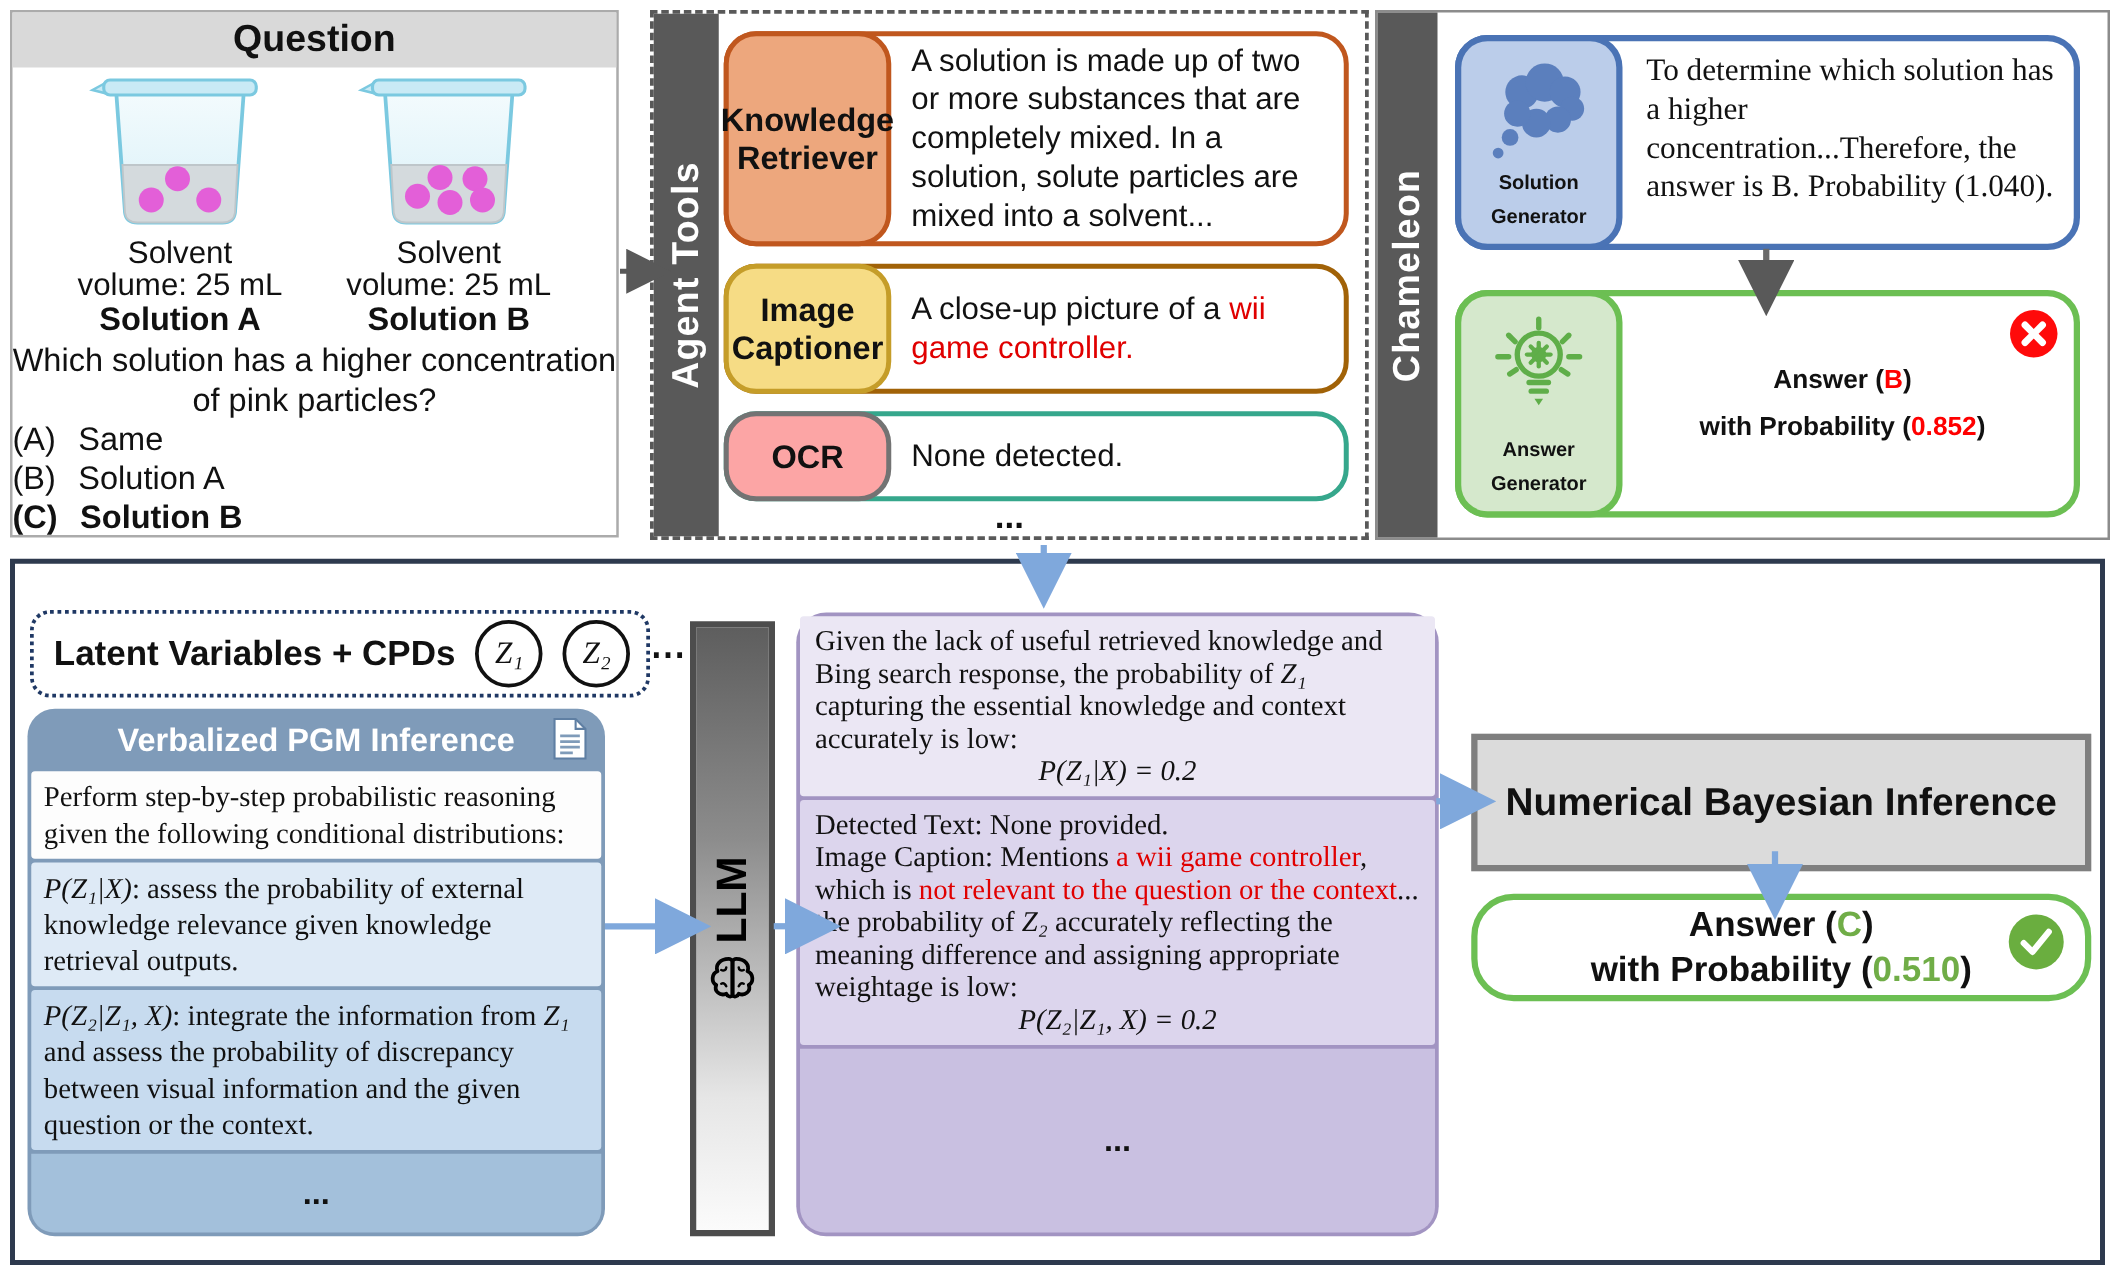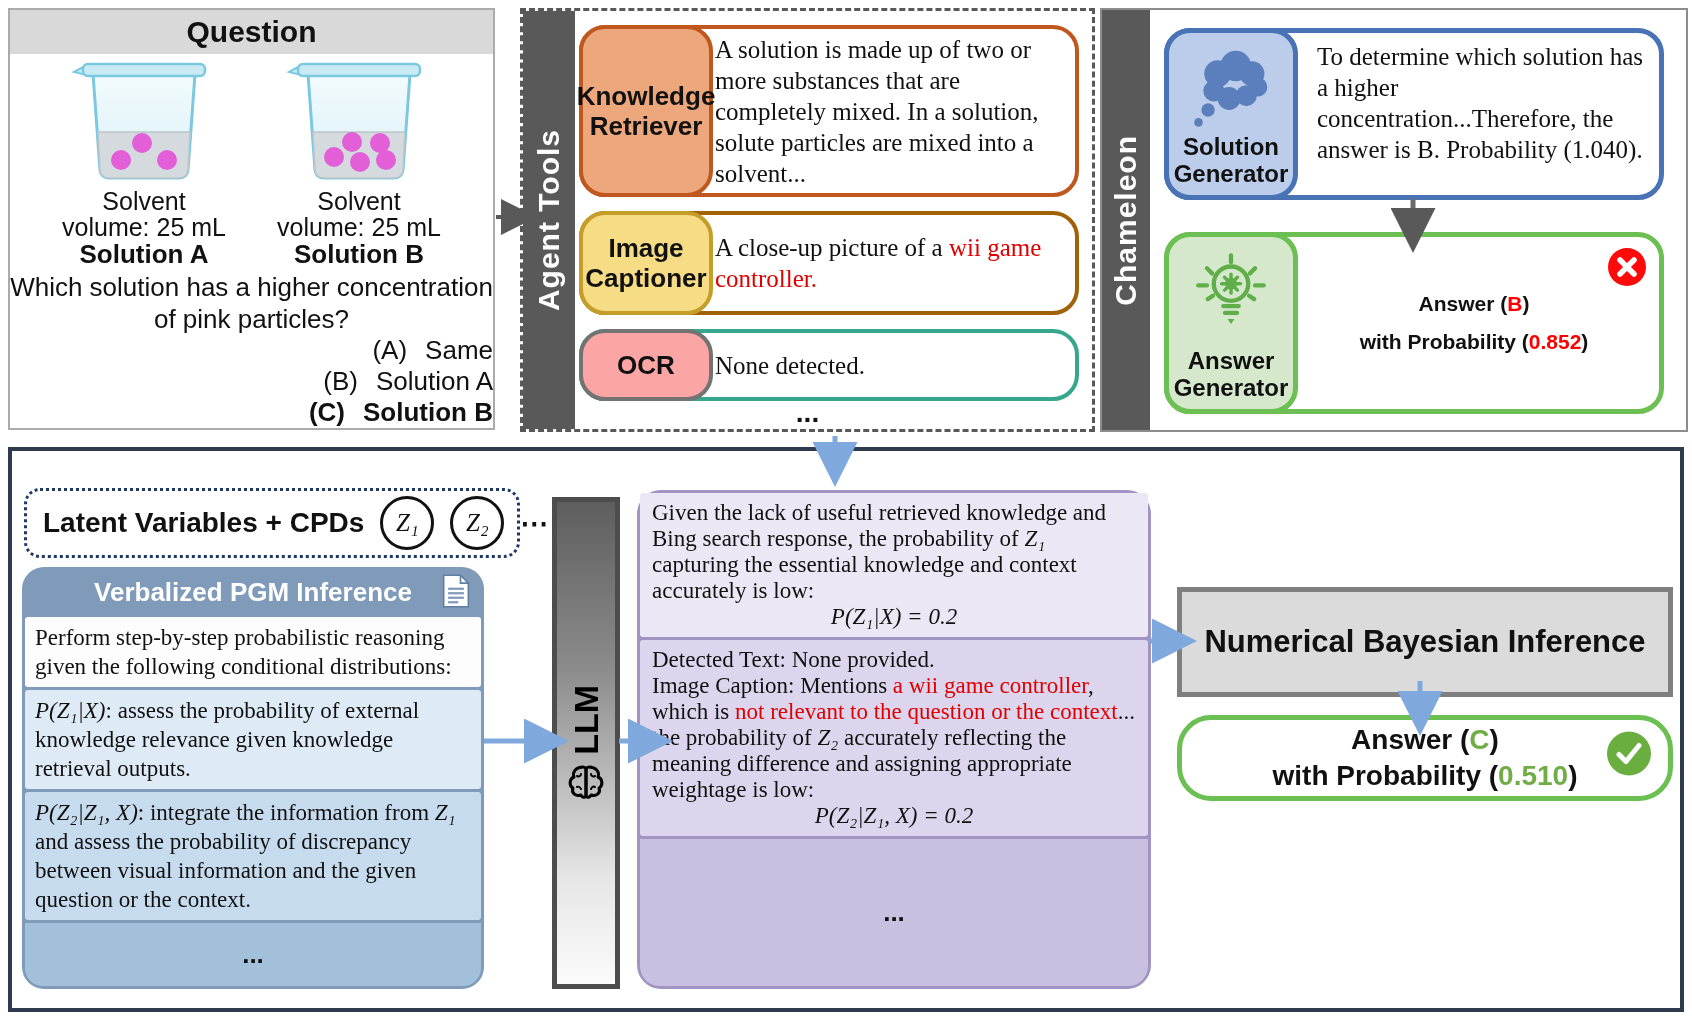--- a/index.html
+++ b/index.html
@@ -12,21 +12,21 @@
   
   .panel-q { position:absolute; left:8px; top:8px; width:487px; height:422px;
              border:2px solid #ABABAB; background:#fff; box-sizing:border-box; }
   .q-header { height:44px; background:#D9D9D9; display:flex; align-items:center;
               justify-content:center; font-weight:bold; font-size:30px; }
   .beaker-row { display:flex; justify-content:center; gap:10px; margin-top:4px; }
   .beaker-col { width:205px; text-align:center; }
   .b-label { font-size:25px; line-height:26px; }
   .b-name  { font-size:26px; font-weight:bold; line-height:28px; }
   .q-text  { text-align:center; font-size:26px; line-height:32px; margin-top:3px; }
-  .q-opt   { text-align:right; font-size:26px; line-height:31px; }
+  .q-opt   { text-align:left; font-size:26px; line-height:31px; }
   .q-opt .tag { margin-right:18px; }
   .q-opt.bold { font-weight:bold; }
 
   
   .panel-at { position:absolute; left:520px; top:8px; width:575px; height:424px;
               border:3px dashed #595959; box-sizing:border-box; background:#fff; }
   .side-bar { position:absolute; left:0; top:0; bottom:0; background:#595959;
               display:flex; align-items:center; justify-content:center; }
   .at-bar { width:52px; }
   .vtext { writing-mode:vertical-rl; transform:rotate(180deg); color:#fff;
@@ -36,40 +36,40 @@
   .t-kr  { border:4px solid #C0571E; top:14px;  height:172px; }
   .t-ic  { border:4px solid #a16207; top:200px; height:104px; }
   .t-ocr { border:4px solid #36A78C; top:318px; height:72px; }
   .tool-chip { position:absolute; left:-4px; top:-4px; bottom:-4px; width:134px;
                border-radius:26px; box-sizing:border-box; display:flex; align-items:center;
                justify-content:center; text-align:center; font-weight:bold; font-size:26px;
                line-height:30px; padding:0 6px; }
   .c-kr  { background:#EDA77D; border:4px solid #C0571E; }
   .c-ic  { background:#F6DC85; border:4px solid #C59D29; }
   .c-ocr { background:#fca5a5; border:4px solid #737373; }
-  .tool-text { position:absolute; left:132px; right:10px; top:50%;
-               transform:translateY(-50%); font-family:Liberation Serif, serif;
+  .tool-text { position:absolute; left:146px; right:10px; top:50%;
+               transform:translateY(-50%); font-family:Liberation Sans, sans-serif;
                font-size:25px; line-height:31px; }
   .at-dots { position:absolute; left:0; right:0; bottom:0px; text-align:center;
              font-size:28px; font-weight:bold; }
 
   
   .panel-ch { position:absolute; left:1100px; top:8px; width:588px; height:424px;
               border:2px solid #8C8C8C; background:#fff; box-sizing:border-box; }
   .ch-bar { width:48px; }
   .gen-box { position:absolute; left:62px; width:500px; border-radius:26px;
              background:#fff; box-sizing:border-box; }
   .g-sol { top:18px; height:172px; border:5px solid #4A73B5; }
   .g-ans { top:222px; height:182px; border:5px solid #6CBF53; }
   .gen-chip { position:absolute; left:-5px; top:-5px; bottom:-5px; width:134px;
               border-radius:26px; box-sizing:border-box; display:flex; flex-direction:column;
               align-items:center; justify-content:space-between; padding:12px 4px 8px; }
   .chip-sol { background:#BBCDEA; border:5px solid #4A73B5; }
   .chip-ans { background:#D5E8CC; border:5px solid #6CBF53; }
-  .chip-label { font-weight:bold; font-size:24px; line-height:27px; text-align:center; }
+  .chip-label { font-weight:bold; font-size:16px; line-height:27px; text-align:center; }
   .sol-text { position:absolute; left:148px; right:12px; top:8px;
               font-family:"Liberation Serif","DejaVu Sans",serif; font-size:25px; line-height:31px; }
   .ans-content { position:absolute; left:144px; right:24px; top:50%;
                  transform:translateY(-50%); text-align:center; font-weight:bold;
                  font-size:21px; line-height:38px; }
   .ans-content .seg-red { color:#FF0000; }
   .badge-x { position:absolute; top:10px; right:12px; }
 
   
   .panel-bv { position:absolute; left:8px; top:447px; width:1676px; height:565px;

